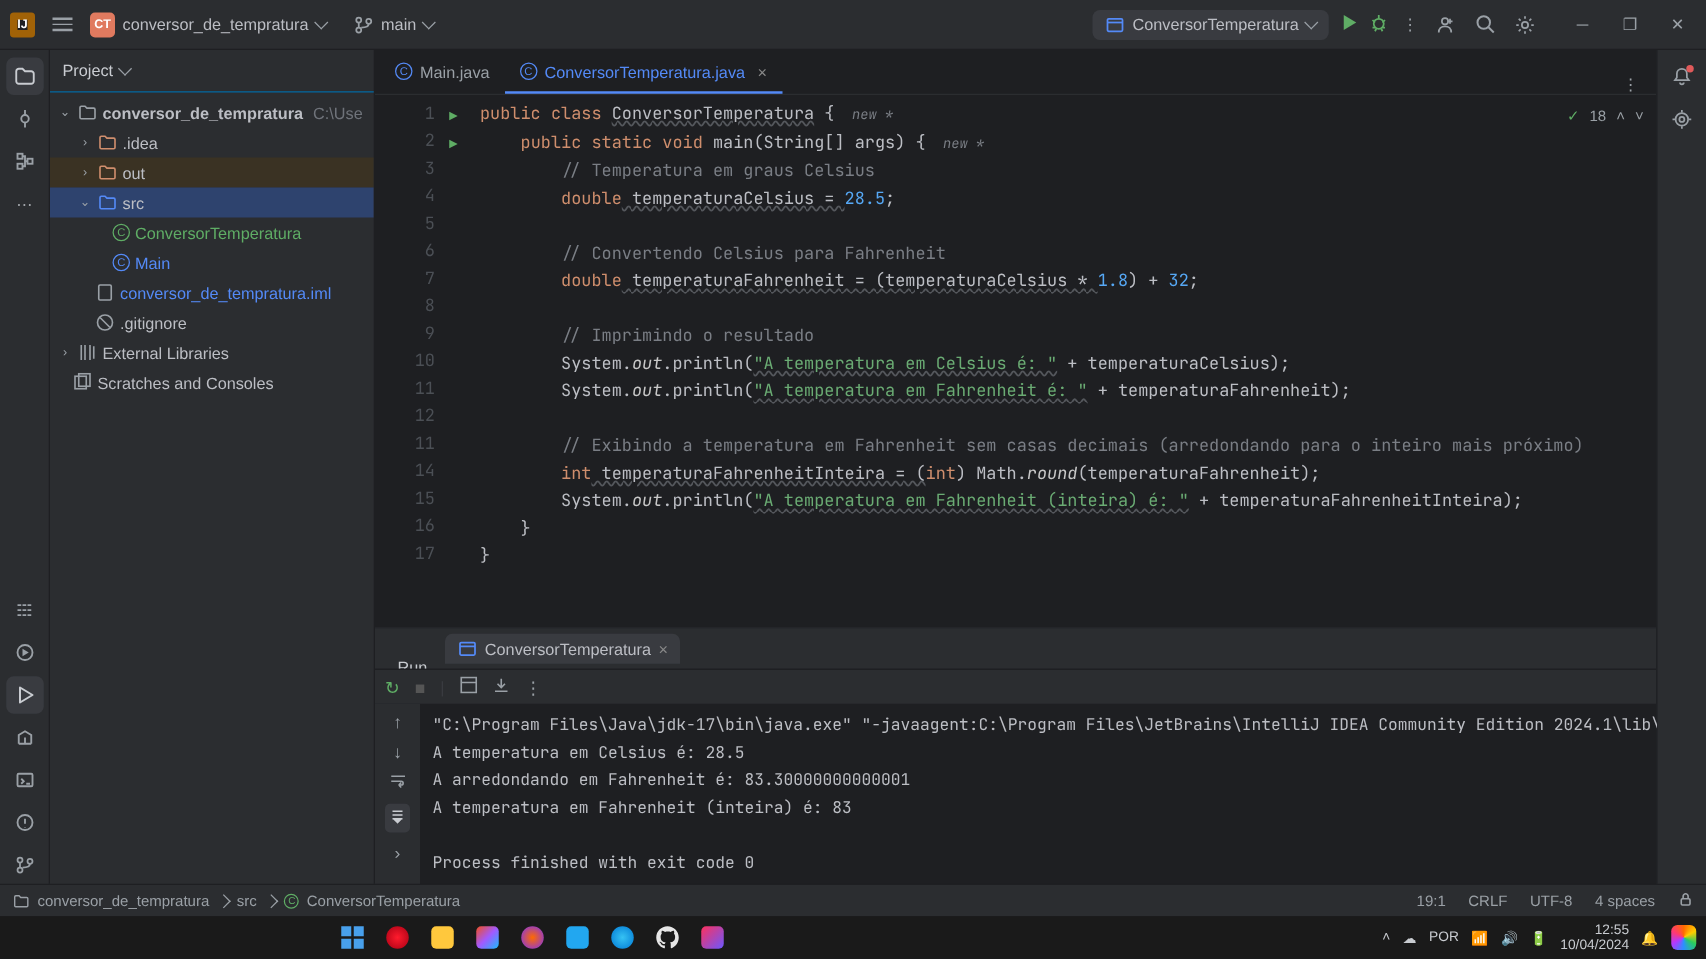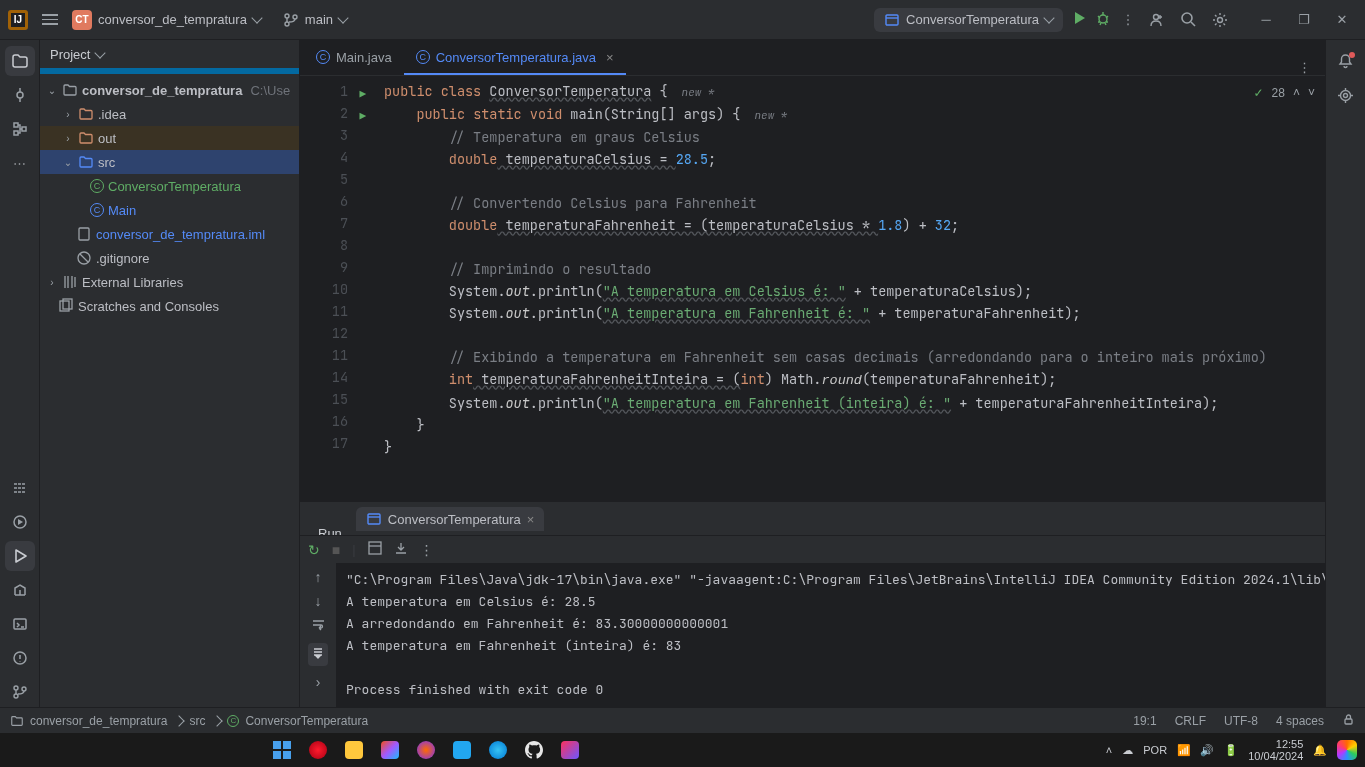--- a/index.html
+++ b/index.html
@@ -1,20 +1,20 @@
 <!DOCTYPE html>
 <html><head>
 <meta charset="utf-8">
 <style>
 * { margin:0; padding:0; box-sizing:border-box; }
 body { font-family:"Segoe UI",Arial,sans-serif; background:#1e1f22; color:#bcbec4; width:1365px; height:767px; overflow:hidden; font-size:13px; }
 .icon-svg { width:16px; height:16px; flex-shrink:0; }
 .title-bar { height:40px; background:#2b2d30; display:flex; align-items:center; padding:0 8px; border-bottom:1px solid #1e1f22; }
 .title-bar .tb-left { display:flex; align-items:center; gap:10px; }
-.tb-logo { width:20px; height:20px; background:#1e1f22; border:3px solid #a16207; border-radius:3px; display:flex; align-items:center; justify-content:center; font-size:10px; font-weight:bold; color:#fff; }
+.tb-logo { width:20px; height:20px; background:#1e1f22; border:6px solid #a16207; border-radius:3px; display:flex; align-items:center; justify-content:center; font-size:10px; font-weight:bold; color:#fff; }
 .hamburger { display:flex; flex-direction:column; gap:3px; cursor:pointer; padding:4px; }
 .hamburger span { width:16px; height:1.5px; background:#9aa0a6; }
 .proj-badge { background:#e07a5f; color:#fff; width:20px; height:20px; border-radius:4px; display:flex; align-items:center; justify-content:center; font-size:10px; font-weight:bold; }
 .proj-name { display:flex; align-items:center; gap:6px; color:#bcbec4; cursor:pointer; }
 .chev { width:8px; height:8px; border-right:1.5px solid #9aa0a6; border-bottom:1.5px solid #9aa0a6; transform:rotate(45deg); margin-top:-3px; }
 .chev-r { transform:rotate(-45deg); margin:0 0 0 2px; }
 .branch { display:flex; align-items:center; gap:6px; margin-left:12px; cursor:pointer; color:#bcbec4; }
 .tb-center { flex:1; display:flex; justify-content:flex-end; align-items:center; gap:8px; padding-right:10px; }
 .runconf { display:flex; align-items:center; gap:6px; padding:4px 10px; border-radius:6px; background:#393b40; cursor:pointer; }
 .play-ic { color:#5fad65; font-size:14px; }
@@ -24,21 +24,21 @@
 .win-ctrl { display:flex; gap:8px; margin-left:8px; }
 .win-btn { width:30px; height:28px; display:flex; align-items:center; justify-content:center; cursor:pointer; color:#9aa0a6; }
 .main { display:flex; height:calc(100% - 100px); }
 .left-rail { width:40px; background:#2b2d30; border-right:1px solid #1e1f22; display:flex; flex-direction:column; align-items:center; padding-top:6px; gap:4px; }
 .rail-btn { width:30px; height:30px; display:flex; align-items:center; justify-content:center; border-radius:6px; cursor:pointer; color:#a0a3a8; }
 .rail-btn.active { background:#393b40; color:#c9ccd1; }
 .rail-spacer { flex:1; }
 .right-rail { width:40px; background:#2b2d30; border-left:1px solid #1e1f22; display:flex; flex-direction:column; align-items:center; padding-top:6px; gap:4px; }
 .rail-btn .dot { position:absolute; width:6px; height:6px; background:#e05a5a; border-radius:50%; margin-left:12px; margin-top:-12px; }
 .project-panel { width:260px; background:#2b2d30; border-right:1px solid #1e1f22; display:flex; flex-direction:column; }
-.pp-header { height:34px; display:flex; align-items:center; padding:0 10px; font-weight:500; color:#c9ccd1; border-bottom:6px solid #0369a1; gap:6px; }
+.pp-header { height:34px; display:flex; align-items:center; padding:0 10px; font-weight:500; color:#c9ccd1; border-bottom:1px solid #0369a1; gap:6px; }
 .tree { padding:4px 0; font-size:13px; overflow:auto; flex:1; }
 .tree-row { display:flex; align-items:center; height:24px; padding-left:8px; cursor:pointer; gap:4px; white-space:nowrap; }
 .tree-row.sel { background:#2e436e; }
 .tree-row.hl { background:#3a3223; }
 .tr-arrow { width:12px; display:inline-flex; justify-content:center; color:#9aa0a6; font-size:10px; }
 .fld-ic { color:#9aa0a6; }
 .fld-ic.blue { color:#548af7; }
 .cls-ic { width:14px; height:14px; border-radius:50%; border:1.5px solid #5fad65; display:inline-flex; align-items:center; justify-content:center; font-size:9px; color:#5fad65; }
 .txt-muted { color:#6f737a; margin-left:4px; }
 .txt-green { color:#5fad65; }
@@ -55,21 +55,21 @@
 .ci-chev { color:#9aa0a6; cursor:pointer; }
 .editor { flex:1; display:flex; overflow:hidden; font-family:"JetBrains Mono",Consolas,monospace; font-size:13.5px; line-height:22px; }
 .gutter { width:58px; text-align:right; color:#4b4f55; padding:4px 10px 0 0; user-select:none; position:relative; }
 .gutter .gline { height:22px; position:relative; }
 .gutter .run-gut { position:absolute; right:-18px; top:3px; color:#5fad65; font-size:11px; }
 .code { padding:4px 0 0 26px; white-space:pre; color:#bcbec4; flex:1; overflow:auto; }
 .kw { color:#cf8e6d; }
 .str { color:#6aab73; }
 .num { color:#56a8f5; }
 .com { color:#7a7e85; }
-.fn-i { color:#c8c8c8; font-style:italic;font-family:Liberation Mono, monospace; }
+.fn-i { color:#c8c8c8; font-style:italic; }
 .field-i { color:#c8c8c8; font-style:italic; }
 .cls-n { color:#bcbec4; }
 .hint { color:#7a7e85; font-size:11px; font-style:italic; margin-left:14px; }
 .wavy { text-decoration:underline wavy #54575c; }
 .run-panel { height:205px; background:#1e1f22; border-top:1px solid #2b2d30; display:flex; }
 .run-panel-full { display:flex; flex-direction:column; flex:1; min-width:0; }
 .rp-tabs { height:32px; display:flex; align-items:center; background:#2b2d30; padding-left:8px; gap:4px; }
 .rp-tab-hdr { padding:4px 10px; color:#c9ccd1; font-weight:500;margin-top:28px; }
 .rp-tab { display:flex; align-items:center; gap:6px; padding:4px 10px; background:#393b40; border-radius:6px 6px 0 0; color:#bcbec4; }
 .rp-body { flex:1; display:flex; min-height:0; }
@@ -313,21 +313,21 @@
       <div class="tab active">
         <span class="cls-ic">C</span>
         <span>ConversorTemperatura.java</span>
         <span class="close">×</span>
       </div>
       <div class="tab-actions">⋮</div>
     </div>
 
     <div class="code-inspect">
       <span class="ci-check">✓</span>
-      <span>28</span>
+      <span>18</span>
       <span class="ci-chev">˄</span>
       <span class="ci-chev">˅</span>
     </div>
 
     <div class="editor">
       <div class="gutter">
         <div class="gline"><span>1</span><span class="run-gut">▶</span></div>
         <div class="gline"><span>2</span><span class="run-gut">▶</span></div>
         <div class="gline">3</div>
         <div class="gline">4</div>

